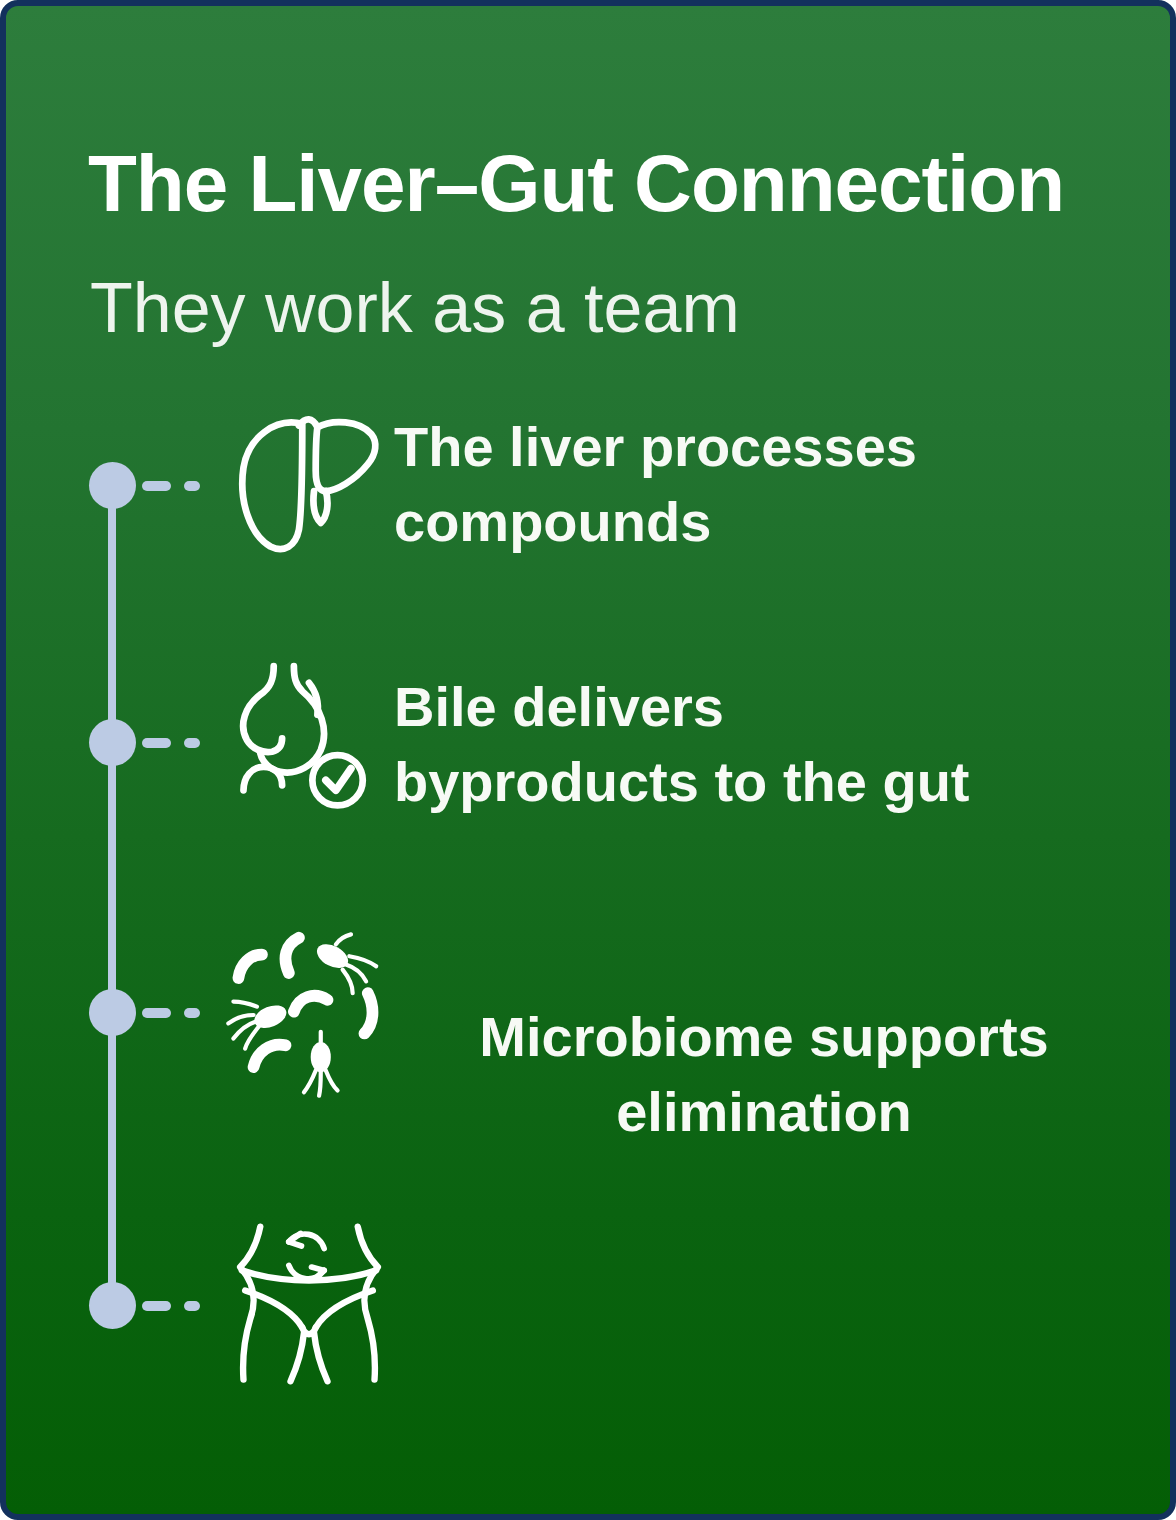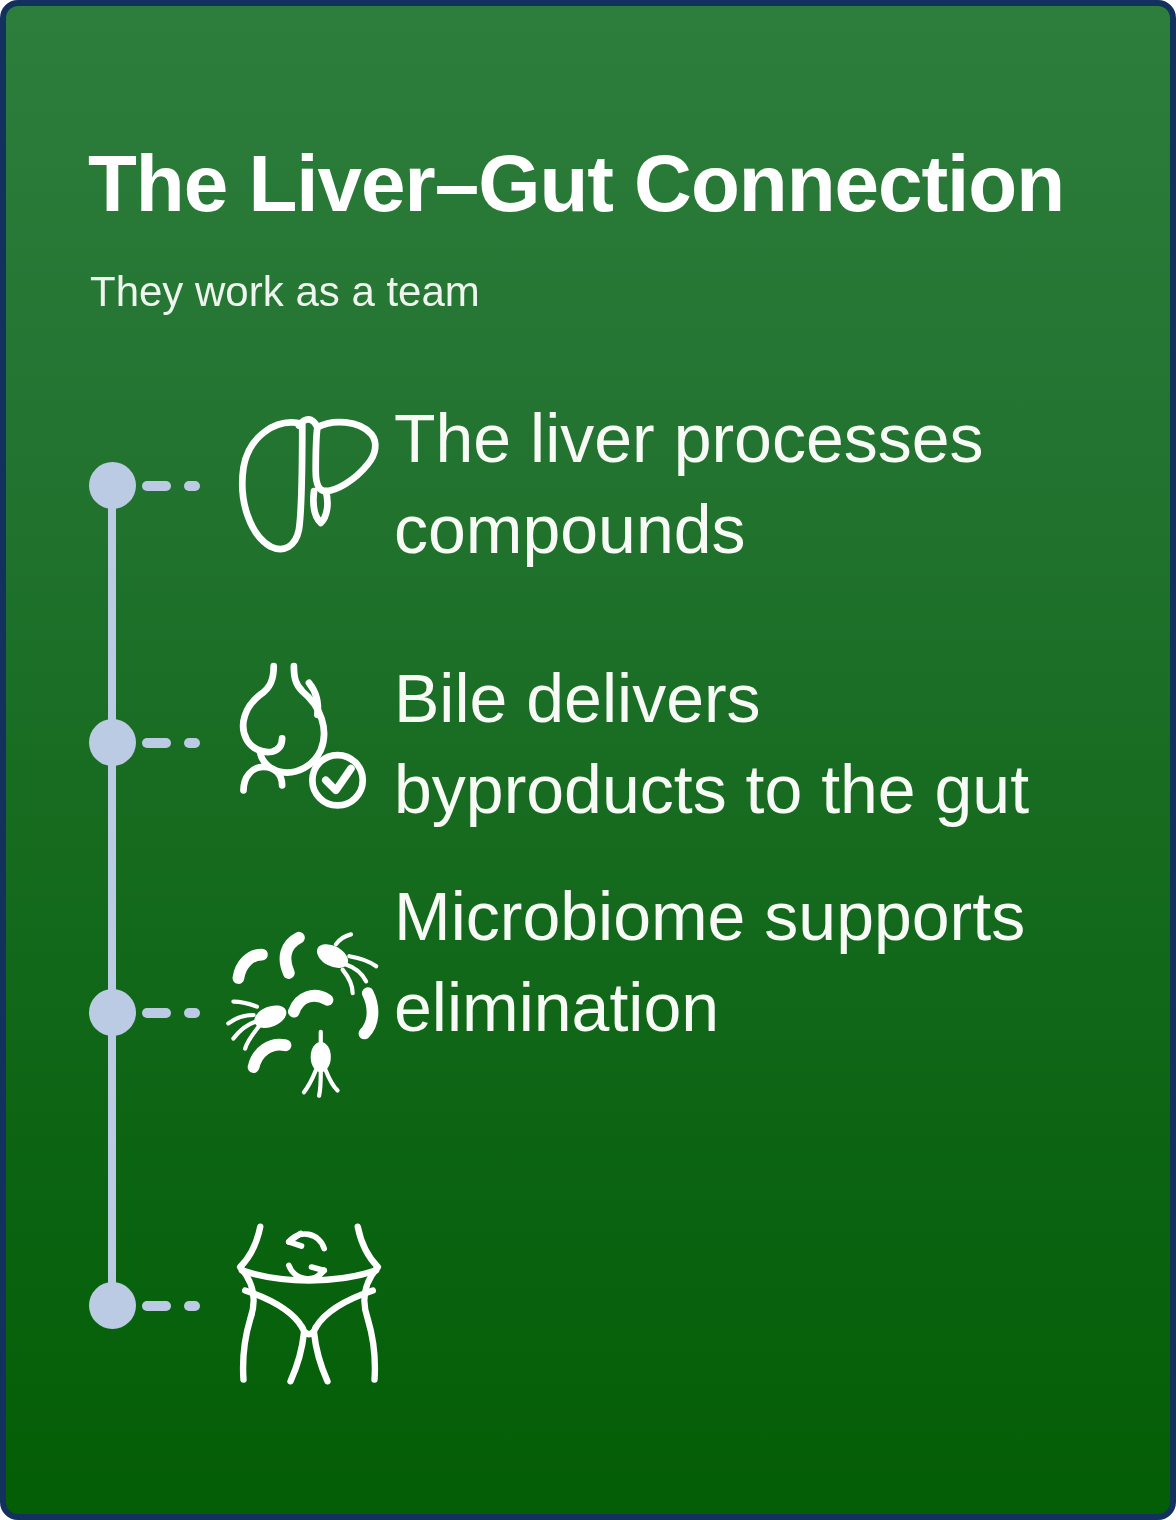--- a/index.html
+++ b/index.html
@@ -24,21 +24,21 @@
     font-size: 80px;
     font-weight: 700;
     letter-spacing: -1px;
     color: #ffffff;
     line-height: 1.1;
     white-space: nowrap;
   }
   .subtitle {
     position: absolute;
     left: 84px; top: 262px;
-    font-size: 42px;
+    font-size: 70px;
     font-weight: 400;
     color: #eef4ee;
     white-space: nowrap;
   }
   .timeline-line {
     position: absolute;
     left: 102px; top: 479px;
     width: 8px; height: 820px;
     border-radius: 4px;
     background: #bccbe4;
@@ -73,30 +73,30 @@
   }
   .icon-r1 { top: 396px; }
   .icon-r2 { top: 655px; }
   .icon-r3 { top: 925px; }
   .icon-r4 { top: 1214px; }
   .item-icon svg { width: 100%; height: 100%; display: block; }
   .item-text {
     position: absolute;
     left: 388px;
     width: 740px;
-    font-size: 68px;
-    font-weight: 400;
+    font-size: 56px;
+    font-weight: 700;
     color: #f7faf5;
     line-height: 1.34;
     white-space: pre-line;
     transform: translateY(-50%);
   }
   .text-r1 { top: 478px; }
   .text-r2 { top: 738px; }
-  .text-r3 { top: 956px; }
+  .text-r3 { top: 1068px; text-align: center; }
   .text-r4 { top: 1298px; }
 </style>
 </head>
 <body>
 
 <div class="card">
 
   <div class="title">The Liver–Gut Connection</div>
   <div class="subtitle">They work as a team</div>
 

